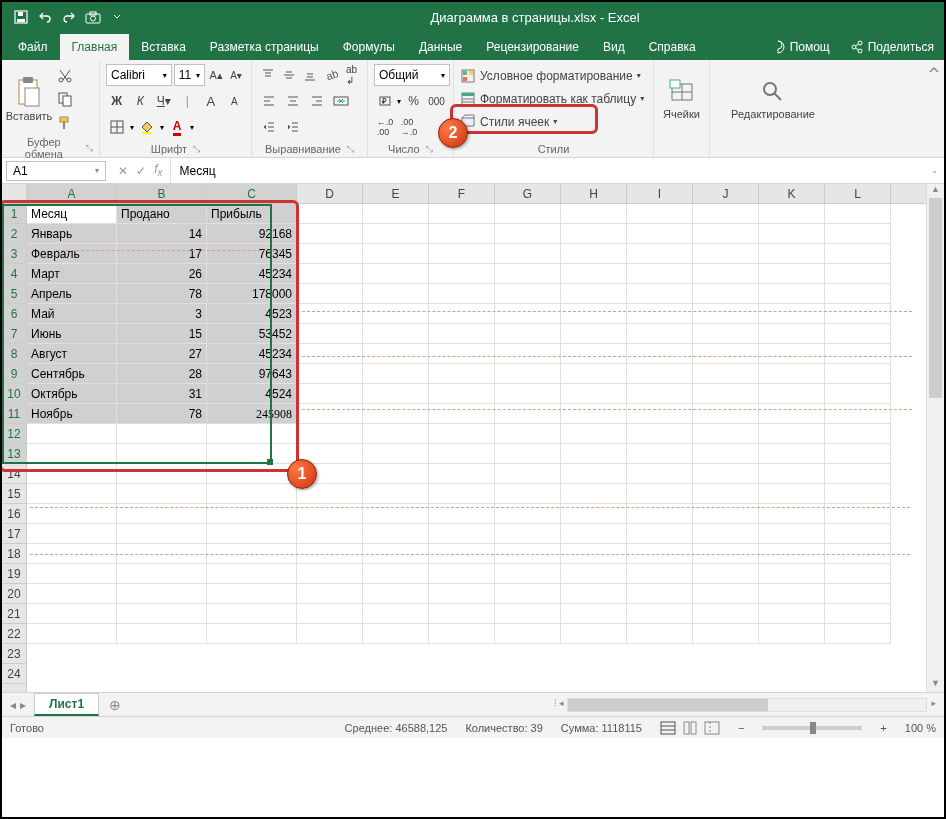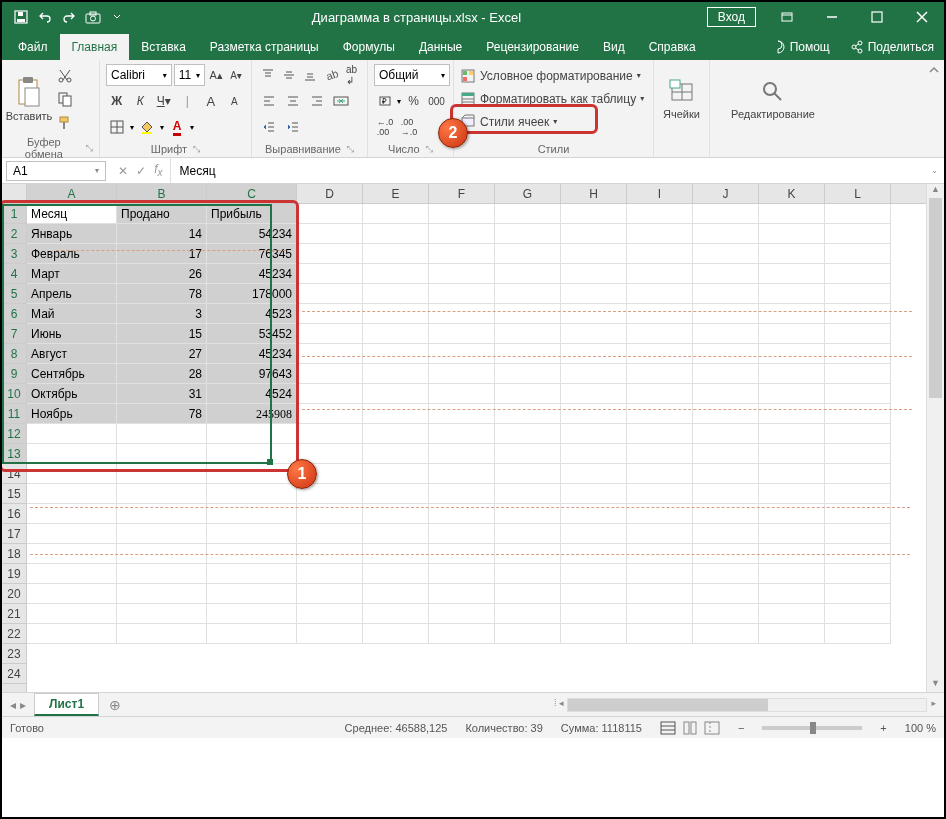--- a/index.html
+++ b/index.html
@@ -120,45 +120,20 @@
           <rect x="5" y="2" width="6" height="3" fill="none" stroke="#fff"></rect>
         </svg>
       </span>
     <span class="ico">
         <svg width="8" height="8" viewBox="0 0 8 8">
           <path d="M1 2 L4 5 L7 2" fill="none" stroke="#fff"></path>
         </svg>
       </span>
   </div>
   <div class="title">Диаграмма в страницы.xlsx - Excel</div>
-  <div class="wincontrols">
-    <div class="login-btn">Вход</div>
-    <div class="btn">
-        <svg width="14" height="14" viewBox="0 0 14 14">
-          <rect x="2" y="3" width="10" height="8" fill="none" stroke="#fff"></rect>
-          <line x1="2" y1="5" x2="12" y2="5" stroke="#fff"></line>
-        </svg>
-      </div>
-    <div class="btn">
-        <svg width="12" height="12">
-          <line x1="1" y1="6" x2="11" y2="6" stroke="#fff" stroke-width="1.5"></line>
-        </svg>
-      </div>
-    <div class="btn">
-        <svg width="12" height="12">
-          <rect x="1" y="1" width="10" height="10" fill="none" stroke="#fff" stroke-width="1.2"></rect>
-        </svg>
-      </div>
-    <div class="btn">
-        <svg width="12" height="12">
-          <line x1="1" y1="1" x2="11" y2="11" stroke="#fff" stroke-width="1.5"></line>
-          <line x1="11" y1="1" x2="1" y2="11" stroke="#fff" stroke-width="1.5"></line>
-        </svg>
-      </div>
-  </div>
 </div>
 
 <div class="ribbon-tabs">
   <div class="tab">Файл</div>
   <div class="tab active">Главная</div>
   <div class="tab">Вставка</div>
   <div class="tab">Разметка страницы</div>
   <div class="tab">Формулы</div>
   <div class="tab">Данные</div>
   <div class="tab">Рецензирование</div>
@@ -533,21 +508,21 @@
         <div class="cell" style="width: 66px;"></div>
         <div class="cell" style="width: 66px;"></div>
         <div class="cell" style="width: 66px;"></div>
         <div class="cell" style="width: 66px;"></div>
         <div class="cell" style="width: 66px;"></div>
         <div class="cell" style="width: 66px;"></div>
       </div>
       <div class="cell-row">
         <div class="cell selected" style="width: 90px;">Январь</div>
         <div class="cell num selected" style="width: 90px;">14</div>
-        <div class="cell num selected" style="width: 90px;">54234</div>
+        <div class="cell num selected" style="width: 90px;">92168</div>
         <div class="cell" style="width: 66px;"></div>
         <div class="cell" style="width: 66px;"></div>
         <div class="cell" style="width: 66px;"></div>
         <div class="cell" style="width: 66px;"></div>
         <div class="cell" style="width: 66px;"></div>
         <div class="cell" style="width: 66px;"></div>
         <div class="cell" style="width: 66px;"></div>
         <div class="cell" style="width: 66px;"></div>
         <div class="cell" style="width: 66px;"></div>
       </div>

